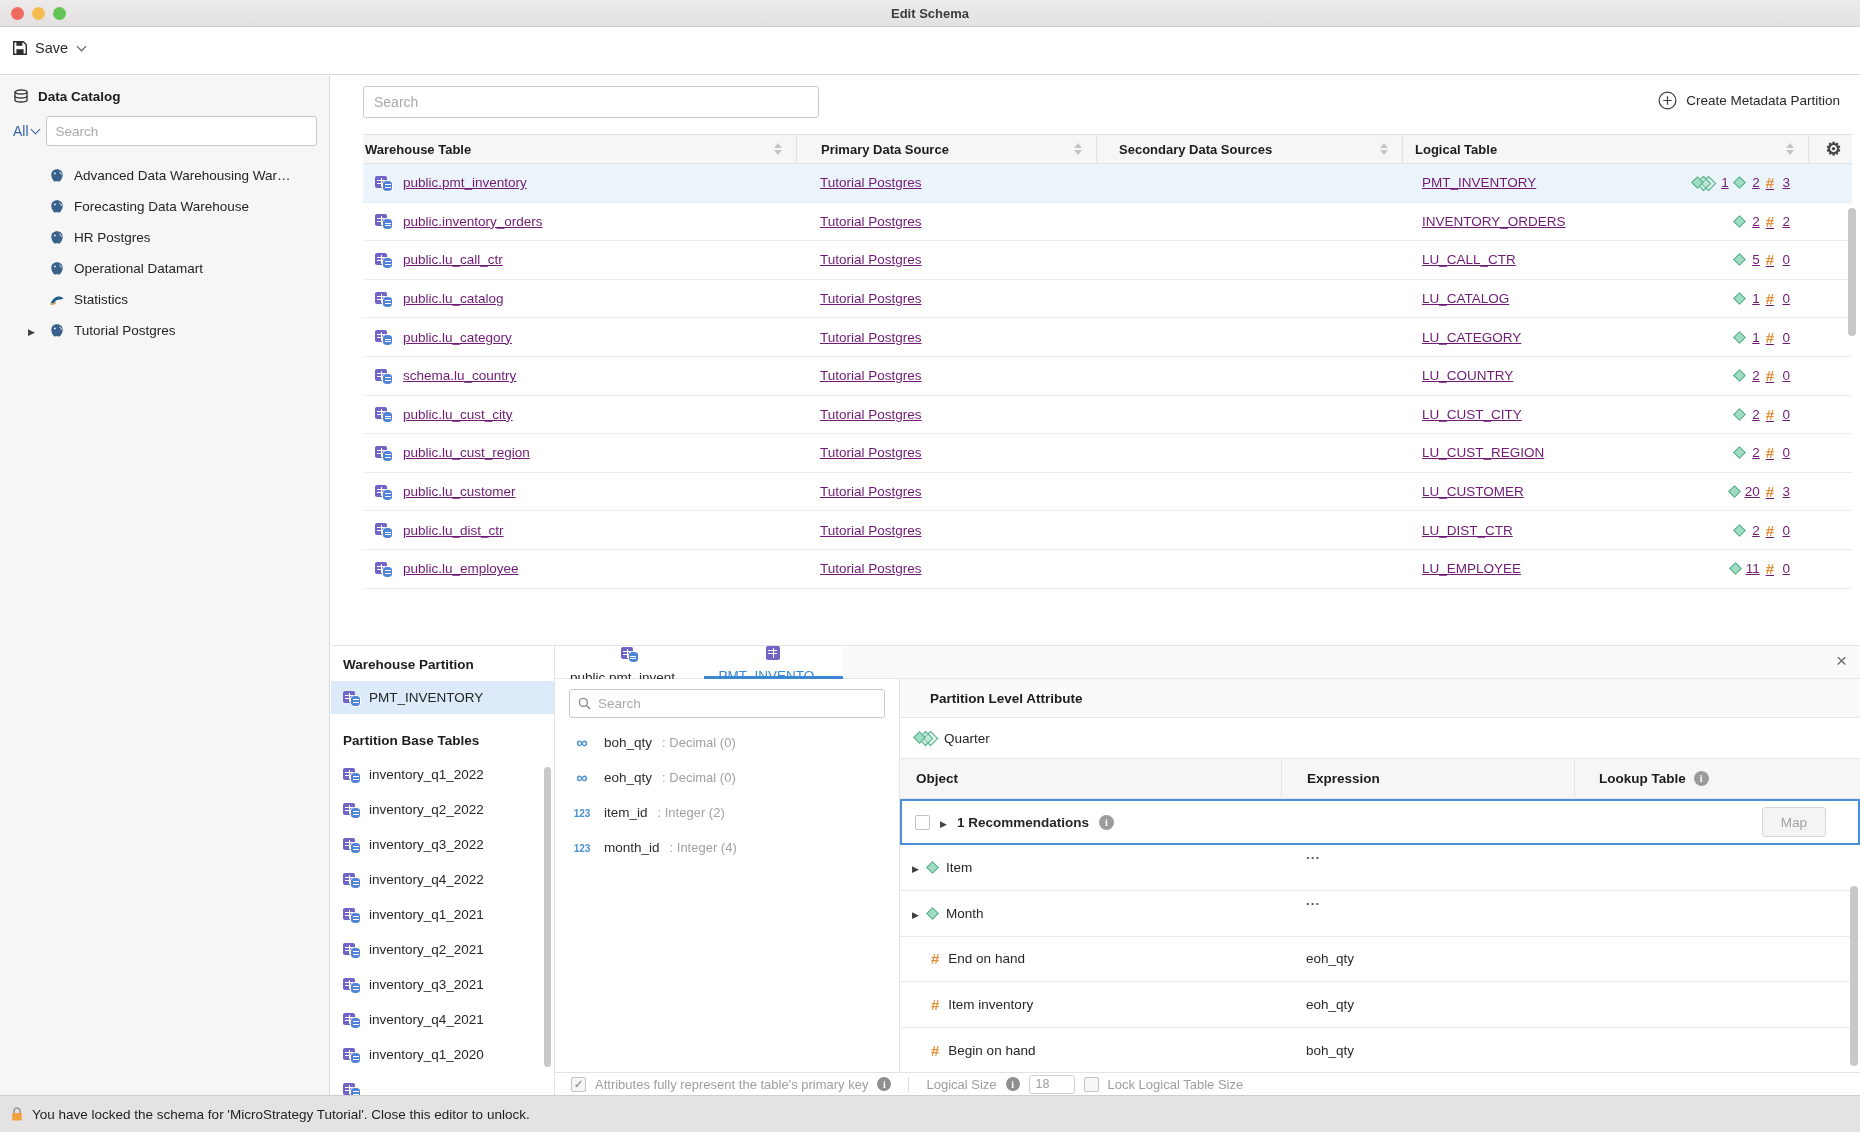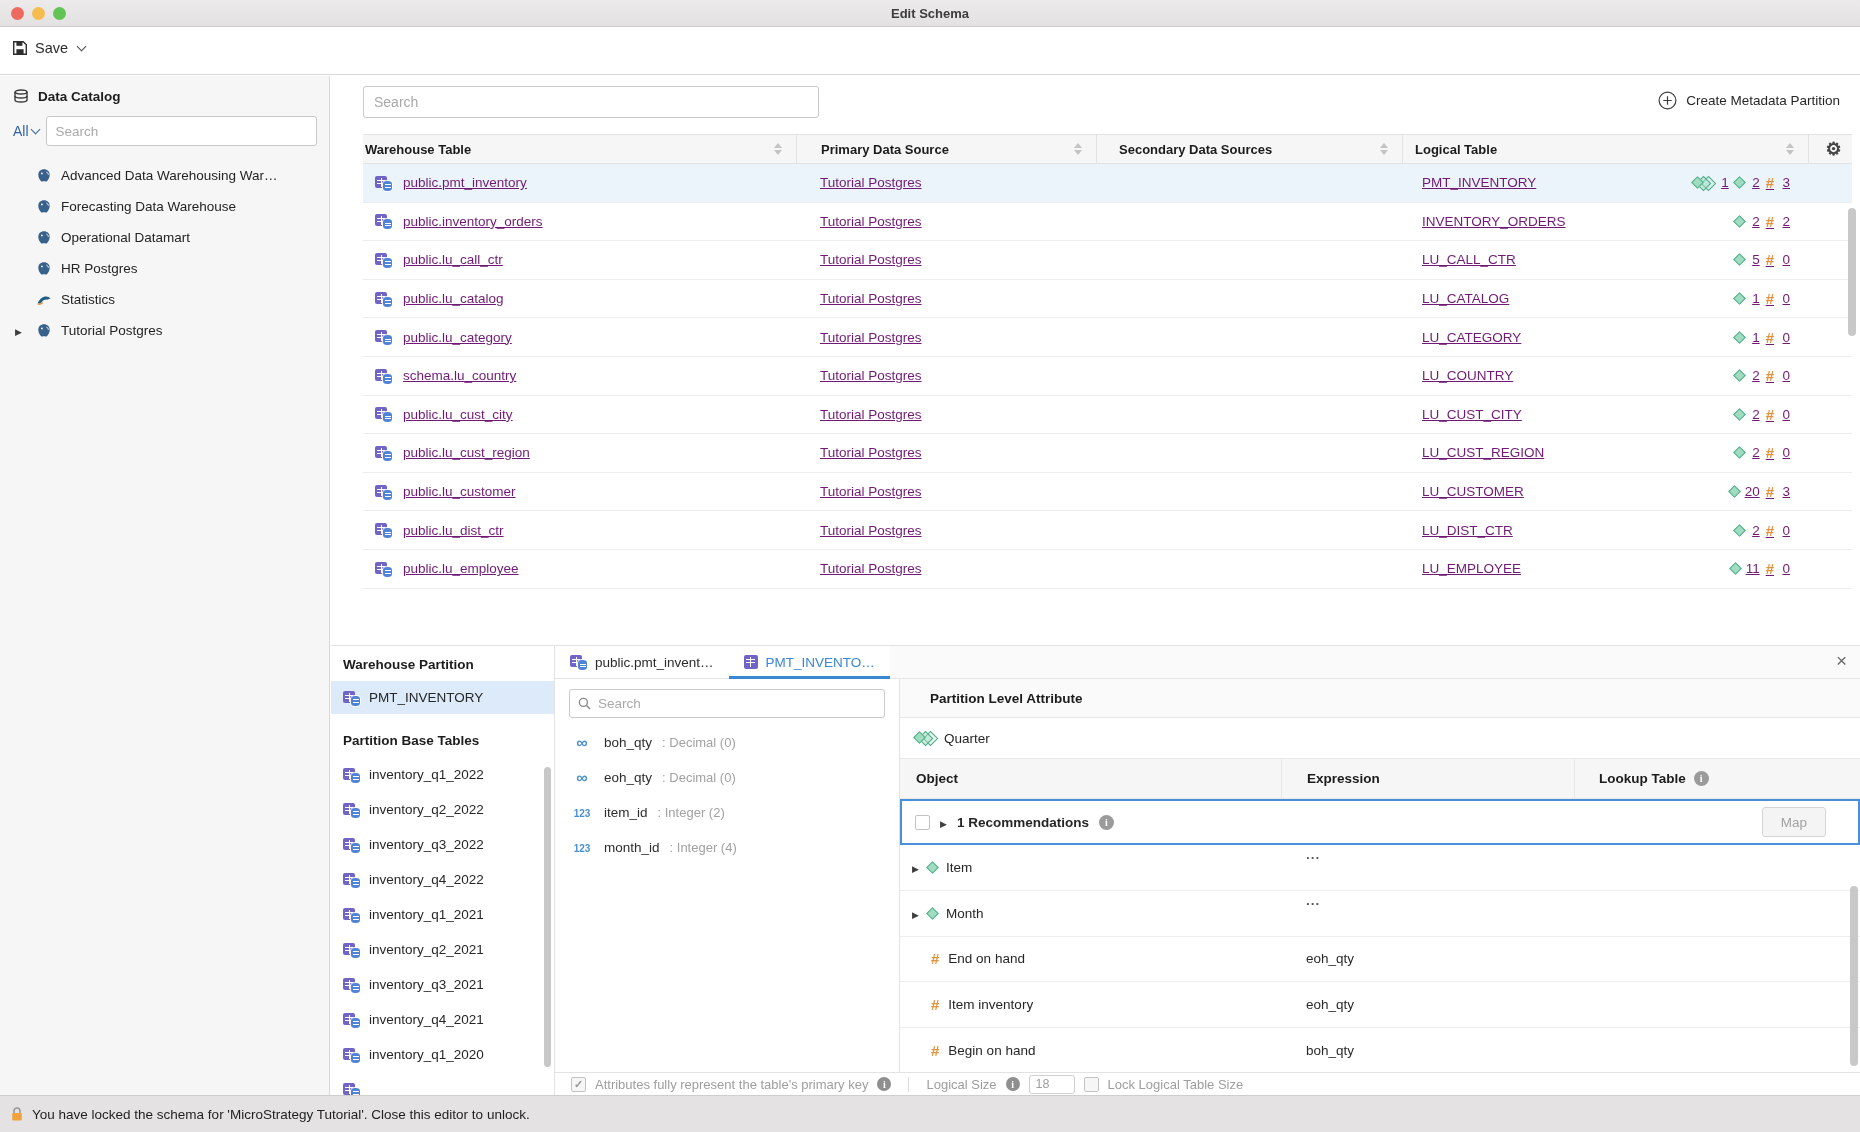--- a/index.html
+++ b/index.html
@@ -28,21 +28,21 @@
   .sidebar { position:absolute; left:0; top:76px; width:330px; bottom:37px;
     background:#f6f6f7; border-right:1px solid #d9d9d9; }
   .sb-header { display:flex; align-items:center; gap:9px; padding:13px 0 0 13px;
     font-weight:bold; font-size:13.5px; color:#1d1d1d; }
   .sb-filter { display:flex; align-items:center; gap:7px; margin:12px 12px 0 13px; }
   .sb-filter .all { color:#3465a8; font-size:14px; display:flex; align-items:center; }
   .sb-filter input { flex:1; height:30px; border:1px solid #c8c8c8; border-radius:3px;
     padding:0 9px; font-size:13.5px; font-family:inherit; background:#fff; }
   input::placeholder { color:#a9a9a9; }
   .sb-tree { margin-top:14px; }
-  .sb-item { height:31px; display:flex; align-items:center; gap:9px; padding-left:10px;
+  .sb-item { height:31px; display:flex; align-items:center; gap:9px; padding-left:23px;
     font-size:13.5px; color:#242424; cursor:default; }
   .caret-slot { width:17px; flex:none; text-align:center; }
   .caret-r::after { content:"▶"; font-size:9px; color:#3f3f3f; }
   
   .icon-gear::after { content:"⚙"; font-size:18px; color:#454545; }
   .icon-close::after { content:"×"; font-size:19px; color:#6c6c6c; line-height:1; }
   .icon-decimal::after { content:"∞"; font-weight:bold; font-size:16px; color:#4a90d2; }
   .icon-int::after { content:"123"; font-weight:bold; font-size:10px; color:#4a90d2; }
   .icon-fact::after { content:"#"; font-weight:bold; font-size:15px; color:#e0923d; }
   .info { width:15px; height:15px; border-radius:50%; background:#9b9b9b; color:#fff;
@@ -114,21 +114,21 @@
   .wp-sel { margin-top:9px; height:33px; background:#dceafa; display:flex; align-items:center;
     gap:9px; padding-left:12px; font-size:13.5px; }
   .pbt-title { padding:19px 0 0 12px; }
   .pbt-list { position:relative; margin-top:9px; }
   .pbt-item { height:35px; display:flex; align-items:center; gap:9px; padding-left:12px; font-size:13.5px; }
   .vscroll-pbt { position:absolute; right:3px; top:10px; width:7px; height:300px;
     background:#c8c8c8; border-radius:4px; }
   .tab-strip { position:absolute; left:224px; right:0; top:0; height:33px; background:#fafafa;
     border-bottom:1px solid #e6e6e6; display:flex; }
   .tab { position:relative; height:100%; display:flex; align-items:center; gap:8px; padding:0 15px;
-    background:#fff; font-size:13.5px; color:#2b2b2b; cursor:default; }
+    background:#fff; font-size:13.5px; color:#2b2b2b; cursor:default;flex-direction:column; }
   .tab.active { color:#3a87d4; }
   .tab.active::after { content:""; position:absolute; left:0; right:0; bottom:-1px; height:3px; background:#3a87d4; }
   .tab-close { position:absolute; right:13px; top:5px; cursor:default; }
   .col-panel { position:absolute; left:224px; width:345px; top:33px; bottom:23px;
     border-right:1px solid #e3e3e3; background:#fff; }
   .col-search { margin:10px 14px 0 14px; height:29px; border:1px solid #c9c9c9; border-radius:3px;
     display:flex; align-items:center; gap:7px; padding:0 8px; background:#fff; }
   .col-search input { border:none; outline:none; flex:1; font-size:13.5px; font-family:inherit; }
   .col-list { margin-top:7px; }
   .col-item { height:35px; display:flex; align-items:center; gap:10px; padding-left:15px; }
@@ -247,32 +247,32 @@
     </div>
     <div class="sb-item">
       <span class="caret-slot"></span>
       <span>
           <svg width="16" height="16" viewBox="0 0 16 16">
             <path d="M8 1.2C4.6 1.2 2.3 3.4 2.3 6.8c0 2.9 1.4 5 2.8 6.4.6.6 1.6.5 2-.2.4.6 1.4.6 1.8 0 .4.7 1.4.8 2 .2 1.4-1.4 2.8-3.5 2.8-6.4 0-3.4-2.3-5.6-5.7-5.6z" fill="#38618c"></path>
             <circle cx="5.9" cy="5.4" r=".9" fill="#fff"></circle>
             <path d="M10.7 4.2c1 .3 1.6 1.1 1.6 2.2" stroke="#fff" stroke-width=".9" fill="none" stroke-linecap="round"></path>
           </svg>
         </span>
-      <span>Operational Datamart</span>
+      <span>HR Postgres</span>
     </div>
     <div class="sb-item">
       <span class="caret-slot"></span>
       <span>
           <svg width="16" height="16" viewBox="0 0 16 16">
             <path d="M8 1.2C4.6 1.2 2.3 3.4 2.3 6.8c0 2.9 1.4 5 2.8 6.4.6.6 1.6.5 2-.2.4.6 1.4.6 1.8 0 .4.7 1.4.8 2 .2 1.4-1.4 2.8-3.5 2.8-6.4 0-3.4-2.3-5.6-5.7-5.6z" fill="#38618c"></path>
             <circle cx="5.9" cy="5.4" r=".9" fill="#fff"></circle>
             <path d="M10.7 4.2c1 .3 1.6 1.1 1.6 2.2" stroke="#fff" stroke-width=".9" fill="none" stroke-linecap="round"></path>
           </svg>
         </span>
-      <span>HR Postgres</span>
+      <span>Operational Datamart</span>
     </div>
     <div class="sb-item">
       <span class="caret-slot"></span>
       <span>
           <svg width="16" height="16" viewBox="0 0 16 16">
             <path d="M1.6 11.4c2-4.4 5-6.9 8.4-6.9 2 0 3.5.8 4.5 2.3-1.3-.2-2 .2-2.6 1-1.8-.6-4.6.2-6 2.1-1 1.4-2.6 2-4.3 1.5z" fill="#1f5d83"></path>
             <path d="M2.1 12.2c1.8.3 3.2-.2 4.4-1.2" stroke="#e8913a" stroke-width="1.2" fill="none" stroke-linecap="round"></path>
           </svg>
         </span>
       <span>Statistics</span>

